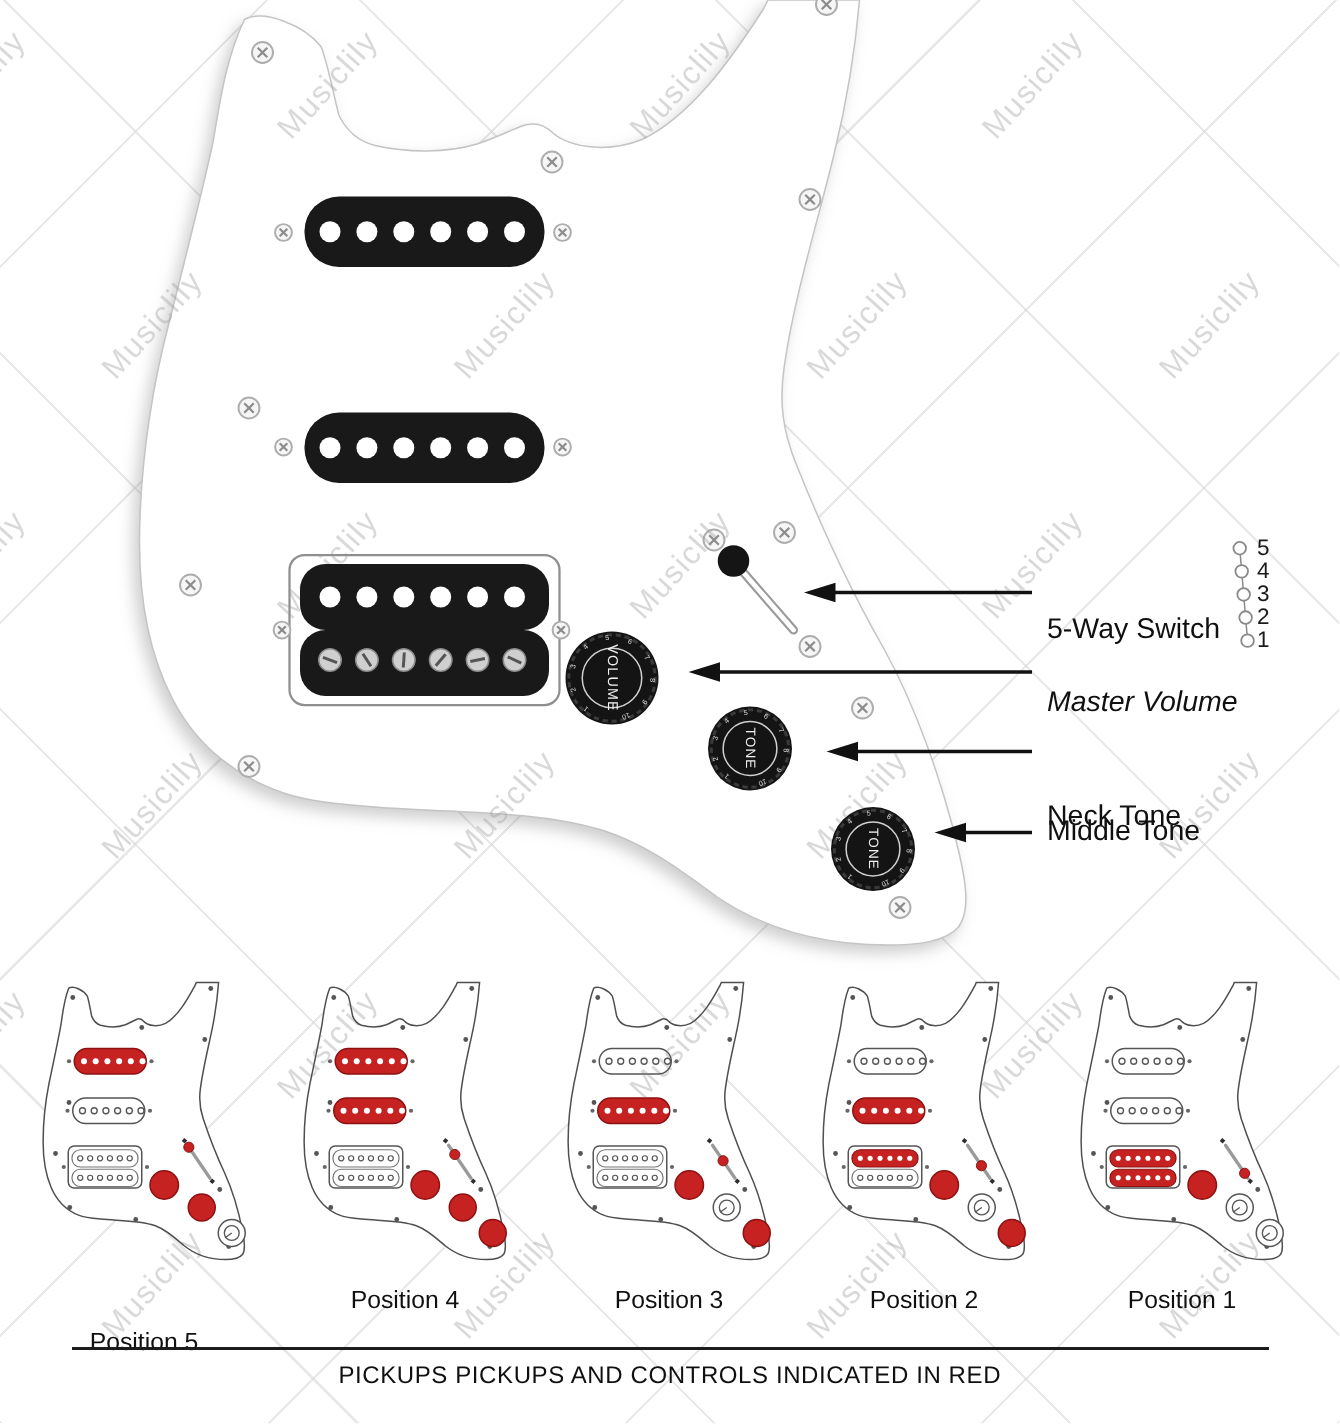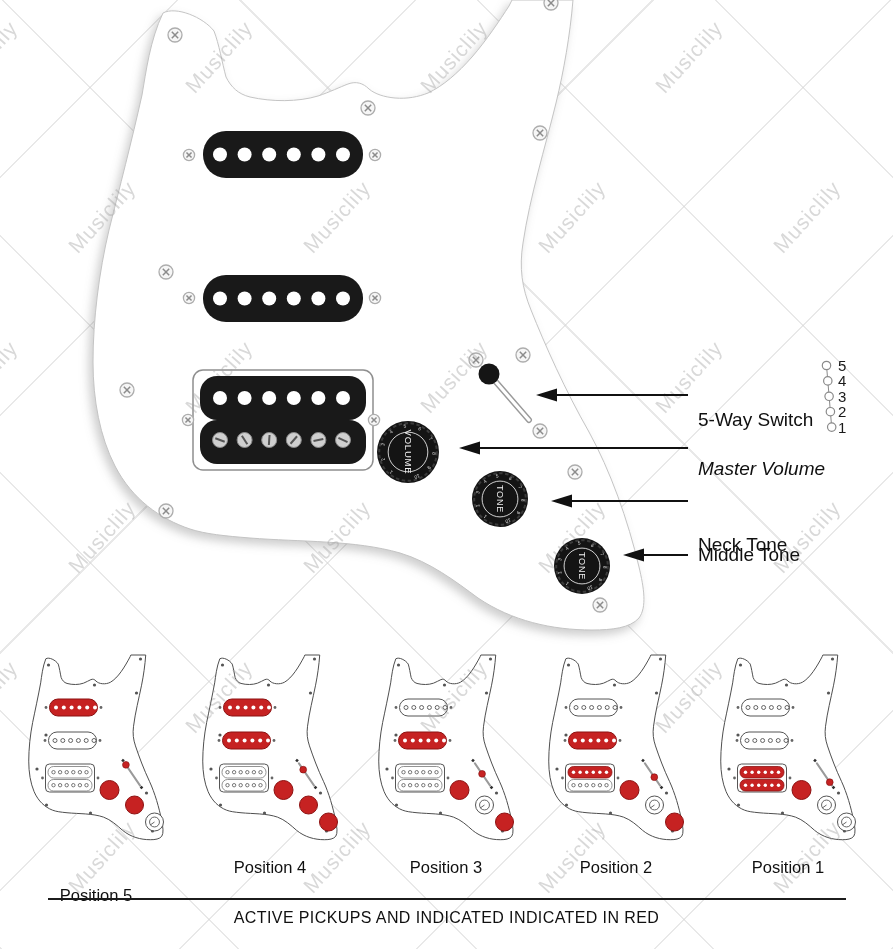--- a/index.html
+++ b/index.html
@@ -689,13 +689,13 @@
   </div>
 <div id="pos-labels">
     <div class="pos-label" style="left: 26px; margin-top: 28px;">Position 5</div>
     <div class="pos-label" style="left: 200px;">Position 4</div>
     <div class="pos-label" style="left: 376px;">Position 3</div>
     <div class="pos-label" style="left: 546px;">Position 2</div>
     <div class="pos-label" style="left: 718px;">Position 1</div>
   </div>
 
 <div class="divider"></div>
-<div class="caption">ACTIVE PICKUPS AND INDICATED INDICATED IN RED</div>
+<div class="caption">PICKUPS PICKUPS AND CONTROLS INDICATED IN RED</div>
 
 </body></html>

